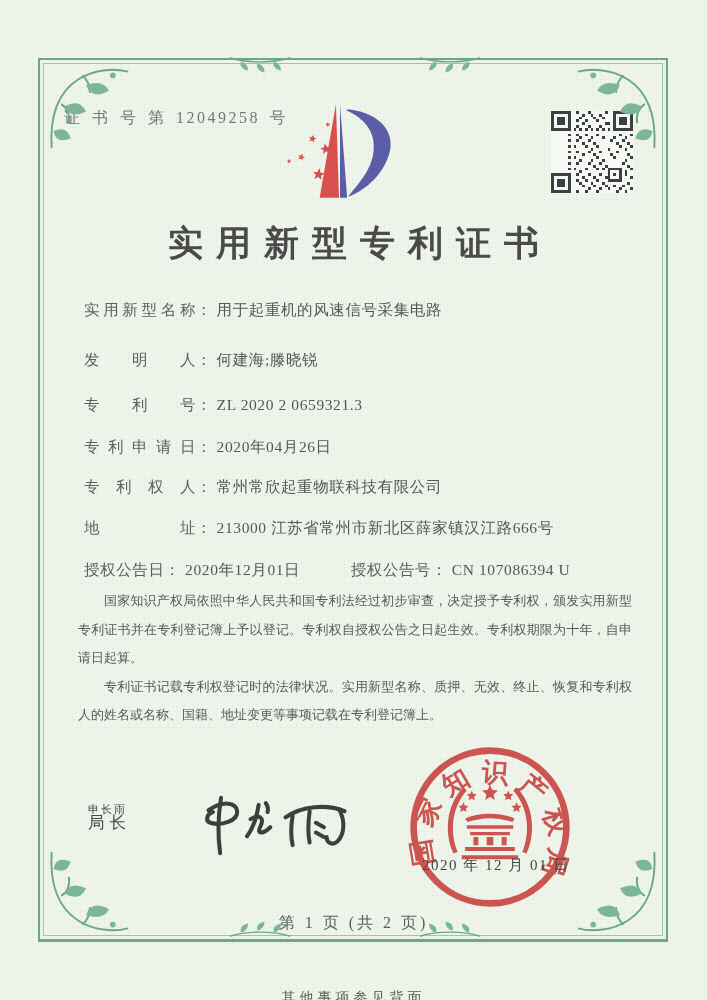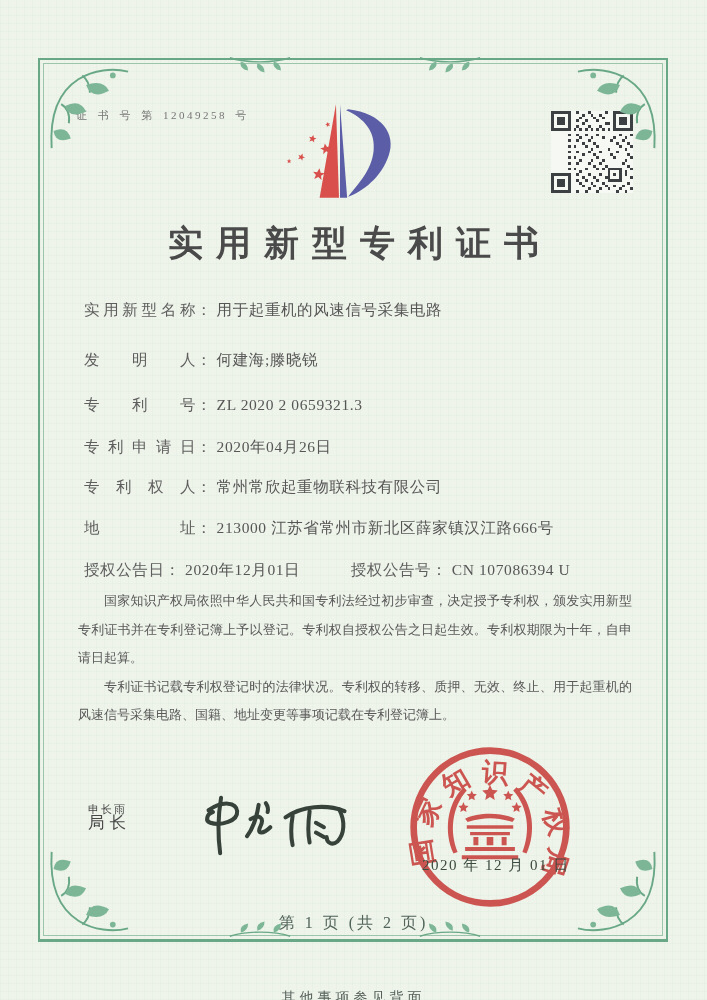--- a/index.html
+++ b/index.html
@@ -12,21 +12,21 @@
       repeating-linear-gradient(90deg, rgba(140,190,160,.05) 0 1px, transparent 1px 8px);
   }
   .frame{position:absolute;left:38px;right:39px;top:58px;bottom:58px;border:2px solid #69a886;border-bottom-width:3px;}
   .frame::before{content:'';position:absolute;inset:3px;border:1px solid #9cc6ab;}
   .corner{position:absolute;width:86px;height:86px;z-index:1;}
   .corner.tl{left:44px;top:64px;}
   .corner.tr{right:45px;top:64px;transform:scaleX(-1);}
   .corner.bl{left:44px;bottom:64px;transform:scaleY(-1);}
   .corner.br{right:45px;bottom:64px;transform:scale(-1,-1);}
   .sprig{position:absolute;width:64px;height:24px;z-index:1;}
-  .cert-no{position:absolute;left:64px;top:108px;font-size:11px;letter-spacing:2.5px;word-spacing:3px;color:#757575;margin-left:12px;}
+  .cert-no{position:absolute;left:64px;top:108px;font-size:16px;letter-spacing:2.5px;word-spacing:3px;color:#757575;}
   .logo{position:absolute;left:266px;top:96px;width:148px;height:112px;}
   .qr{position:absolute;left:551px;top:111px;width:82px;height:82px;}
   .title{position:absolute;left:0;top:220px;width:100%;text-align:center;font-size:35px;font-weight:700;
          letter-spacing:13px;text-indent:13px;color:#4a4a4a;font-family:Liberation Mono, monospace;}
   .row{position:absolute;left:84px;font-size:15.5px;color:#5e5e5e;letter-spacing:.6px;white-space:nowrap;}
   .lbl{display:inline-block;width:112px;text-align:justify;text-align-last:justify;vertical-align:top;}
   .lbl2{display:inline-block;}
   .val{color:#565656;}
   .grant-no{margin-left:46px;}
   .paras{position:absolute;left:78px;top:587px;width:554px;}
@@ -188,21 +188,21 @@
   </div>
   <div class="row" style="top:560px;">
     <span class="lbl2">授权公告日</span><span>：</span>
     <span class="val">2020年12月01日</span>
     <span class="lbl2 grant-no">授权公告号</span><span>：</span>
     <span class="val">CN 107086394 U</span>
   </div>
 
   <div class="paras">
     <p>国家知识产权局依照中华人民共和国专利法经过初步审查，决定授予专利权，颁发实用新型专利证书并在专利登记簿上予以登记。专利权自授权公告之日起生效。专利权期限为十年，自申请日起算。</p>
-    <p>专利证书记载专利权登记时的法律状况。专利权的转移、质押、无效、终止、用于起重机的风速信号采集电路、国籍、地址变更等事项记载在专利登记簿上。</p>
+    <p>专利证书记载专利权登记时的法律状况。实用新型名称、质押、无效、终止、恢复和专利权人的姓名或名称、国籍、地址变更等事项记载在专利登记簿上。</p>
   </div>
 
   <div class="officer-title">局长</div>
   <div class="officer-name">申长雨</div>
 
   <svg class="sig" viewBox="0 0 190 85">
     <g stroke="#37423b" stroke-width="4.5" fill="none" stroke-linecap="round" stroke-linejoin="round">
       <path d="M28,12 C25,30 24,52 27,74"></path>
       <path d="M14,26 C30,15 45,17 46,27 C47,38 28,44 16,40 C10,38 12,30 19,28"></path>
       <path d="M70,20 C68,33 64,46 57,55"></path>

